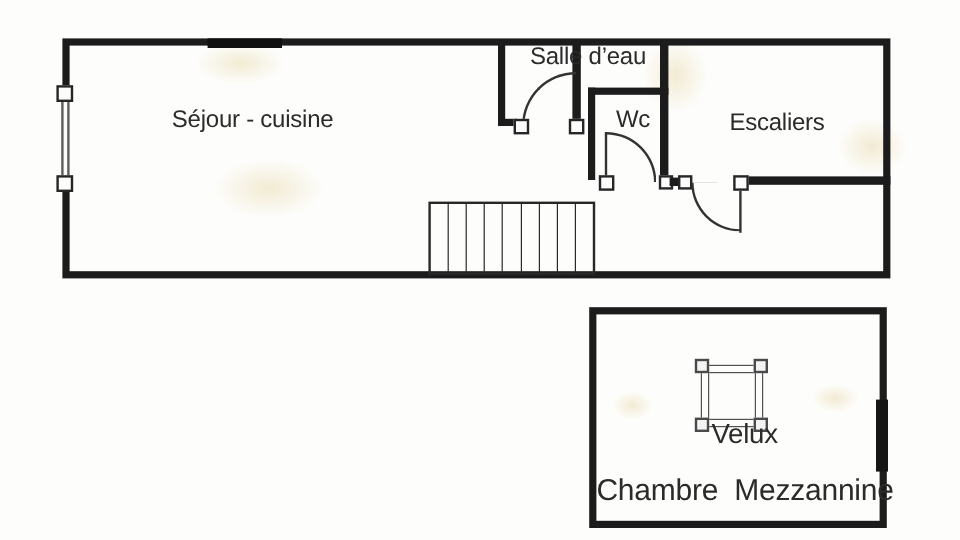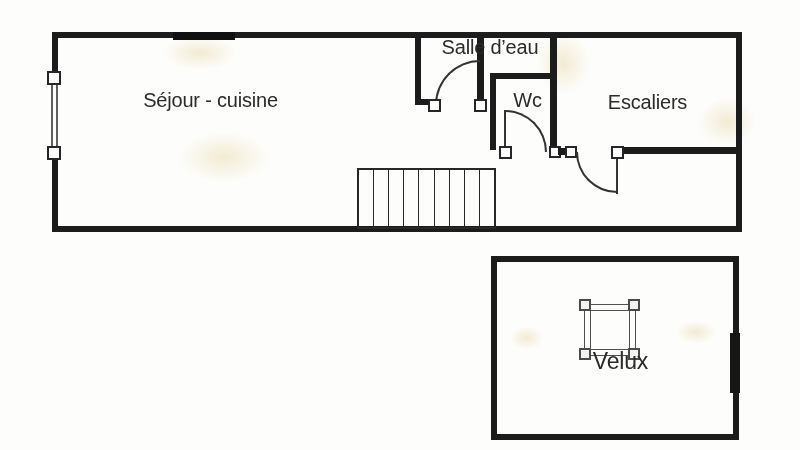--- a/index.html
+++ b/index.html
@@ -112,14 +112,15 @@
   <div class="wall" style="left:730px;top:333px;width:10px;height:60px;background:#161616;"></div>
 
   <div class="frame" style="left:584px;top:304px;width:52px;height:52px;"></div>
   <div class="frame" style="left:590px;top:310px;width:40px;height:40px;"></div>
   <div class="corner" style="left:579px;top:299px;width:12px;height:12px;"></div>
   <div class="corner" style="left:628px;top:299px;width:12px;height:12px;"></div>
   <div class="corner" style="left:579px;top:348px;width:12px;height:12px;"></div>
   <div class="corner" style="left:628px;top:348px;width:12px;height:12px;"></div>
 
   <div class="label fs23" style="left:578px;top:321px;width:85px;margin-top:28px;">Velux</div>
+  <div class="label fs25 pre" style="left:497px;top:396px;width:240px;">Chambre  Mezzannine</div>
 
 </div>
 
 </body></html>

